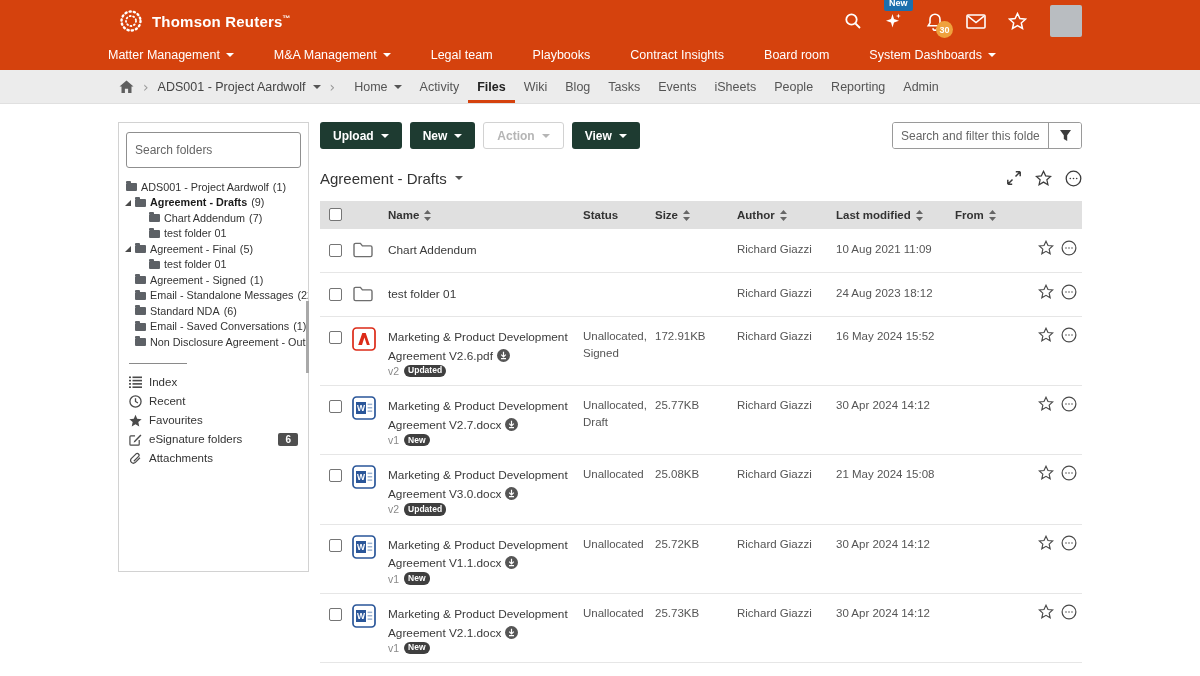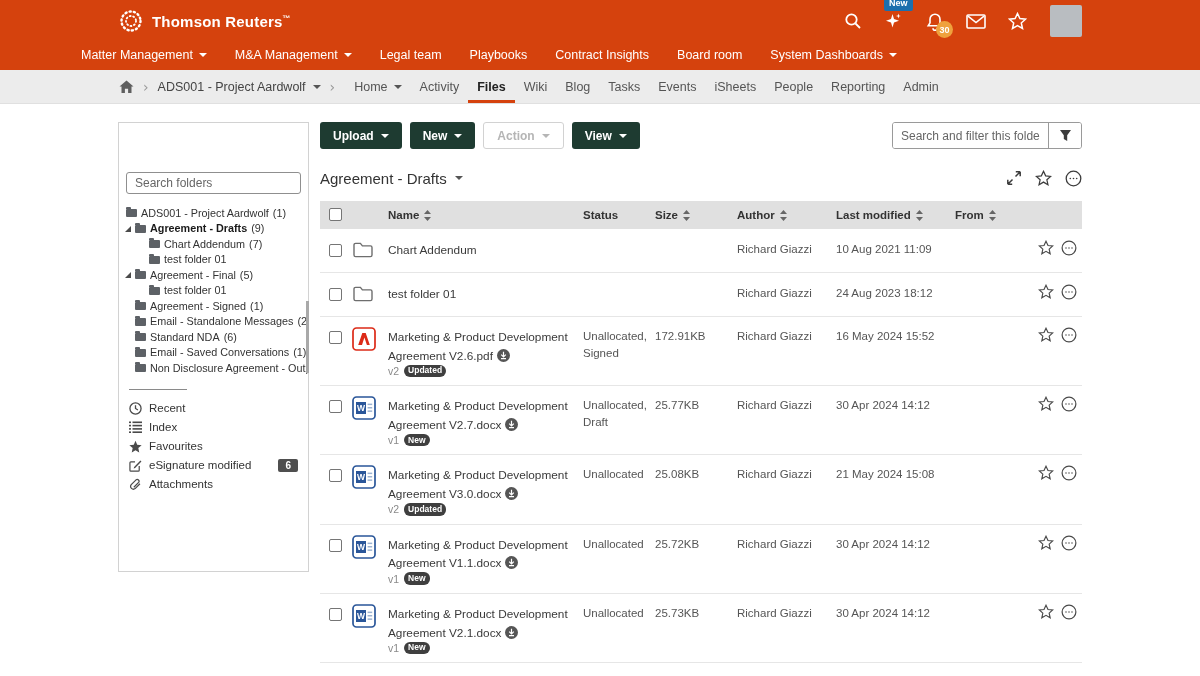--- a/index.html
+++ b/index.html
@@ -14,21 +14,21 @@
   .logo-text { font-size:15px; font-weight:bold; letter-spacing:.2px; }
   .logo-tm { font-size:8px; vertical-align:super; }
   .hdr-icons { margin-left:auto; display:flex; align-items:center; gap:21px; }
   .hicon { position:relative; width:20px; height:20px; display:flex; align-items:center; justify-content:center; cursor:pointer; }
   .new-badge { position:absolute; top:-13px; left:0px; background:#1c6fad; color:#fff;
     font-size:9px; font-weight:bold; padding:1px 5px 2px; border-radius:2px; line-height:1.1; }
   .notif-badge { position:absolute; bottom:-7px; right:-8px; background:#efa13d; color:#fff;
     width:17px; height:17px; border-radius:50%; font-size:9px; font-weight:bold;
     display:flex; align-items:center; justify-content:center; }
   .avatar { width:32px; height:32px; background:#b9bdc1; border-radius:2px; margin-left:2px; cursor:pointer; }
-  .hdr-nav { display:flex; align-items:center; gap:28px; padding:0 81px; height:26px; }
+  .hdr-nav { display:flex; align-items:center; gap:40px; padding:0 108px; height:26px; }
   .nav-item { color:#fff; font-size:12.5px; display:flex; align-items:center; gap:6px;
     cursor:pointer; white-space:nowrap; text-decoration:none; }
   .caret-w { width:0; height:0; border-left:4px solid transparent; border-right:4px solid transparent;
     border-top:4px solid #fff; display:inline-block; }
   .caret-d { width:0; height:0; border-left:4px solid transparent; border-right:4px solid transparent;
     border-top:4px solid #555; display:inline-block; }
 
   
   .crumbbar { height:34px; background:#ececec; display:flex; align-items:stretch; border-bottom:1px solid #e0e0e0; }
   .crumb-left { display:flex; align-items:center; gap:9px; padding-left:119px; }
@@ -38,22 +38,22 @@
   .tab { display:flex; align-items:center; gap:6px; padding:3px 9px 0; font-size:12.5px; color:#555;
     border-bottom:3px solid transparent; cursor:pointer; text-decoration:none; white-space:nowrap; }
   .tab.active { color:#222; font-weight:bold; border-bottom-color:#d5420d; }
 
   
   .sidebar { position:absolute; left:118px; top:122px; width:191px; height:450px;
     background:#fff; border:1px solid #d2d2d2; }
   .side-hide { height:27px; background:#e4e4e4; display:flex; align-items:center;
     justify-content:flex-end; gap:5px; padding-right:10px; font-size:12px; color:#333; cursor:pointer; }
   .side-search { padding:9px 7px 6px; }
-  .side-search input { width:100%; height:22px; border:1px solid #8f8f8f; border-radius:3px;
-    font-size:12px; padding:0 8px; color:#333; font-family:"Liberation Sans",sans-serif;margin-top:40px; }
+  .side-search input { width:100%; height:36px; border:1px solid #8f8f8f; border-radius:3px;
+    font-size:12px; padding:0 8px; color:#333; font-family:"Liberation Sans",sans-serif; }
   .side-search input::placeholder { color:#666; }
   .tree { padding-top:5px; }
   .tree-item { position:relative; height:15.5px; display:flex; align-items:center; gap:4px;
     font-size:10.8px; color:#333; cursor:pointer; white-space:nowrap; overflow:hidden; }
   .tree-item.sel .tlabel { font-weight:bold; color:#1a1a1a; }
   .twisty { position:absolute; top:5px; width:0; height:0;
     border-bottom:6px solid #4a4a4a; border-left:6px solid transparent; }
   .fold { flex:0 0 auto; width:11px; height:8px; background:#5d6166; border-radius:1px; position:relative; margin-top:1px; }
   .fold::before { content:""; position:absolute; top:-2px; left:0; width:5px; height:2px;
     background:#5d6166; border-radius:1px 1px 0 0; }
@@ -325,63 +325,63 @@
 
     <span class="fold"></span>
     <span class="tlabel">Non Disclosure Agreement - Output</span>
     <span class="tcount"></span>
   </div>
     </div>
   <div class="tree-divider"></div>
   <div class="side-menu">
       <div class="smenu-item">
     <span class="smi">
-          <svg width="13" height="13" viewBox="0 0 14 14" fill="none" stroke="#4a4a4a" stroke-width="1.4">
-            <circle cx="7" cy="7" r="6"></circle>
-            <path d="M7 3.5 V7 L9.6 8.6"></path>
-          </svg>
-        </span>
-    <span>Recent</span>
-
-  </div>
-      <div class="smenu-item">
-    <span class="smi">
           <svg width="13" height="12" viewBox="0 0 13 12">
             <g fill="#4a4a4a">
               <rect y="0.5" width="2" height="1.6"></rect>
               <rect x="3.5" y="0.5" width="9.5" height="1.6"></rect>
               <rect y="3.8" width="2" height="1.6"></rect>
               <rect x="3.5" y="3.8" width="9.5" height="1.6"></rect>
               <rect y="7.1" width="2" height="1.6"></rect>
               <rect x="3.5" y="7.1" width="9.5" height="1.6"></rect>
               <rect y="10.4" width="2" height="1.6"></rect>
               <rect x="3.5" y="10.4" width="9.5" height="1.6"></rect>
             </g>
           </svg>
         </span>
     <span>Index</span>
 
   </div>
       <div class="smenu-item">
     <span class="smi">
+          <svg width="13" height="13" viewBox="0 0 14 14" fill="none" stroke="#4a4a4a" stroke-width="1.4">
+            <circle cx="7" cy="7" r="6"></circle>
+            <path d="M7 3.5 V7 L9.6 8.6"></path>
+          </svg>
+        </span>
+    <span>Recent</span>
+
+  </div>
+      <div class="smenu-item">
+    <span class="smi">
           <svg width="13" height="13" viewBox="0 0 19 18" fill="#4a4a4a">
             <path d="M9.5 0.5 L12 6.4 L18.5 7 L13.6 11.3 L15 17.6 L9.5 14.3 L4 17.6 L5.4 11.3 L0.5 7 L7 6.4 Z"></path>
           </svg>
         </span>
     <span>Favourites</span>
 
   </div>
       <div class="smenu-item">
     <span class="smi">
           <svg width="13" height="13" viewBox="0 0 14 14" fill="none" stroke="#4a4a4a" stroke-width="1.3">
             <path d="M11 7.5 V12 a1 1 0 0 1 -1 1 H2 a1 1 0 0 1 -1-1 V4 a1 1 0 0 1 1-1 h4.5"></path>
             <path d="M5.5 8.5 L12.3 1.6 L13.4 2.7 L6.6 9.6 L5 10.1 Z" fill="#4a4a4a" stroke="none"></path>
           </svg>
         </span>
-    <span>eSignature modified</span>
+    <span>eSignature folders</span>
     <span class="sbadge">6</span>
   </div>
       <div class="smenu-item">
     <span class="smi">
           <svg width="13" height="13" viewBox="0 0 14 14" fill="none" stroke="#4a4a4a" stroke-width="1.3">
             <path d="M11.8 6.2 L6.6 11.4 a3 3 0 0 1 -4.2-4.2 L7.6 2 a2 2 0 0 1 2.8 2.8 L5.2 10"></path>
           </svg>
         </span>
     <span>Attachments</span>
 

